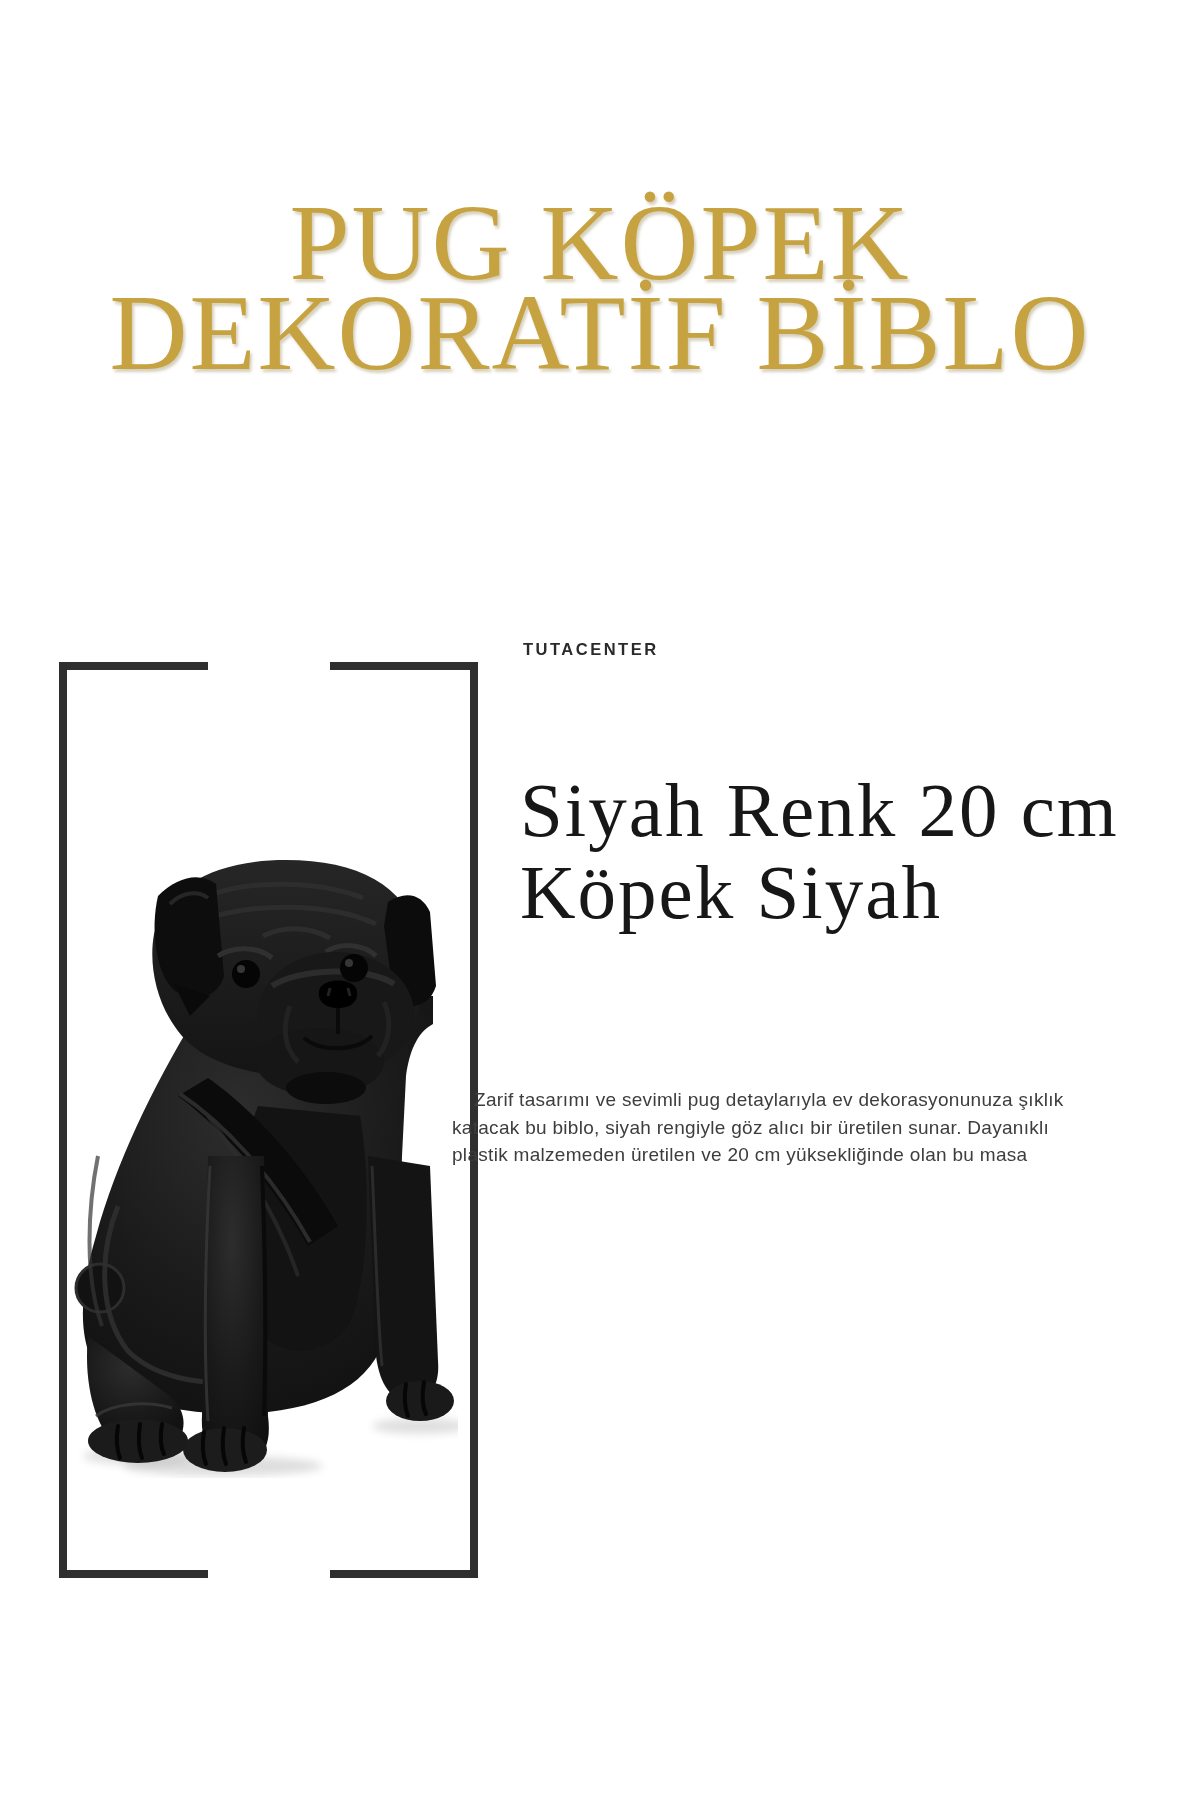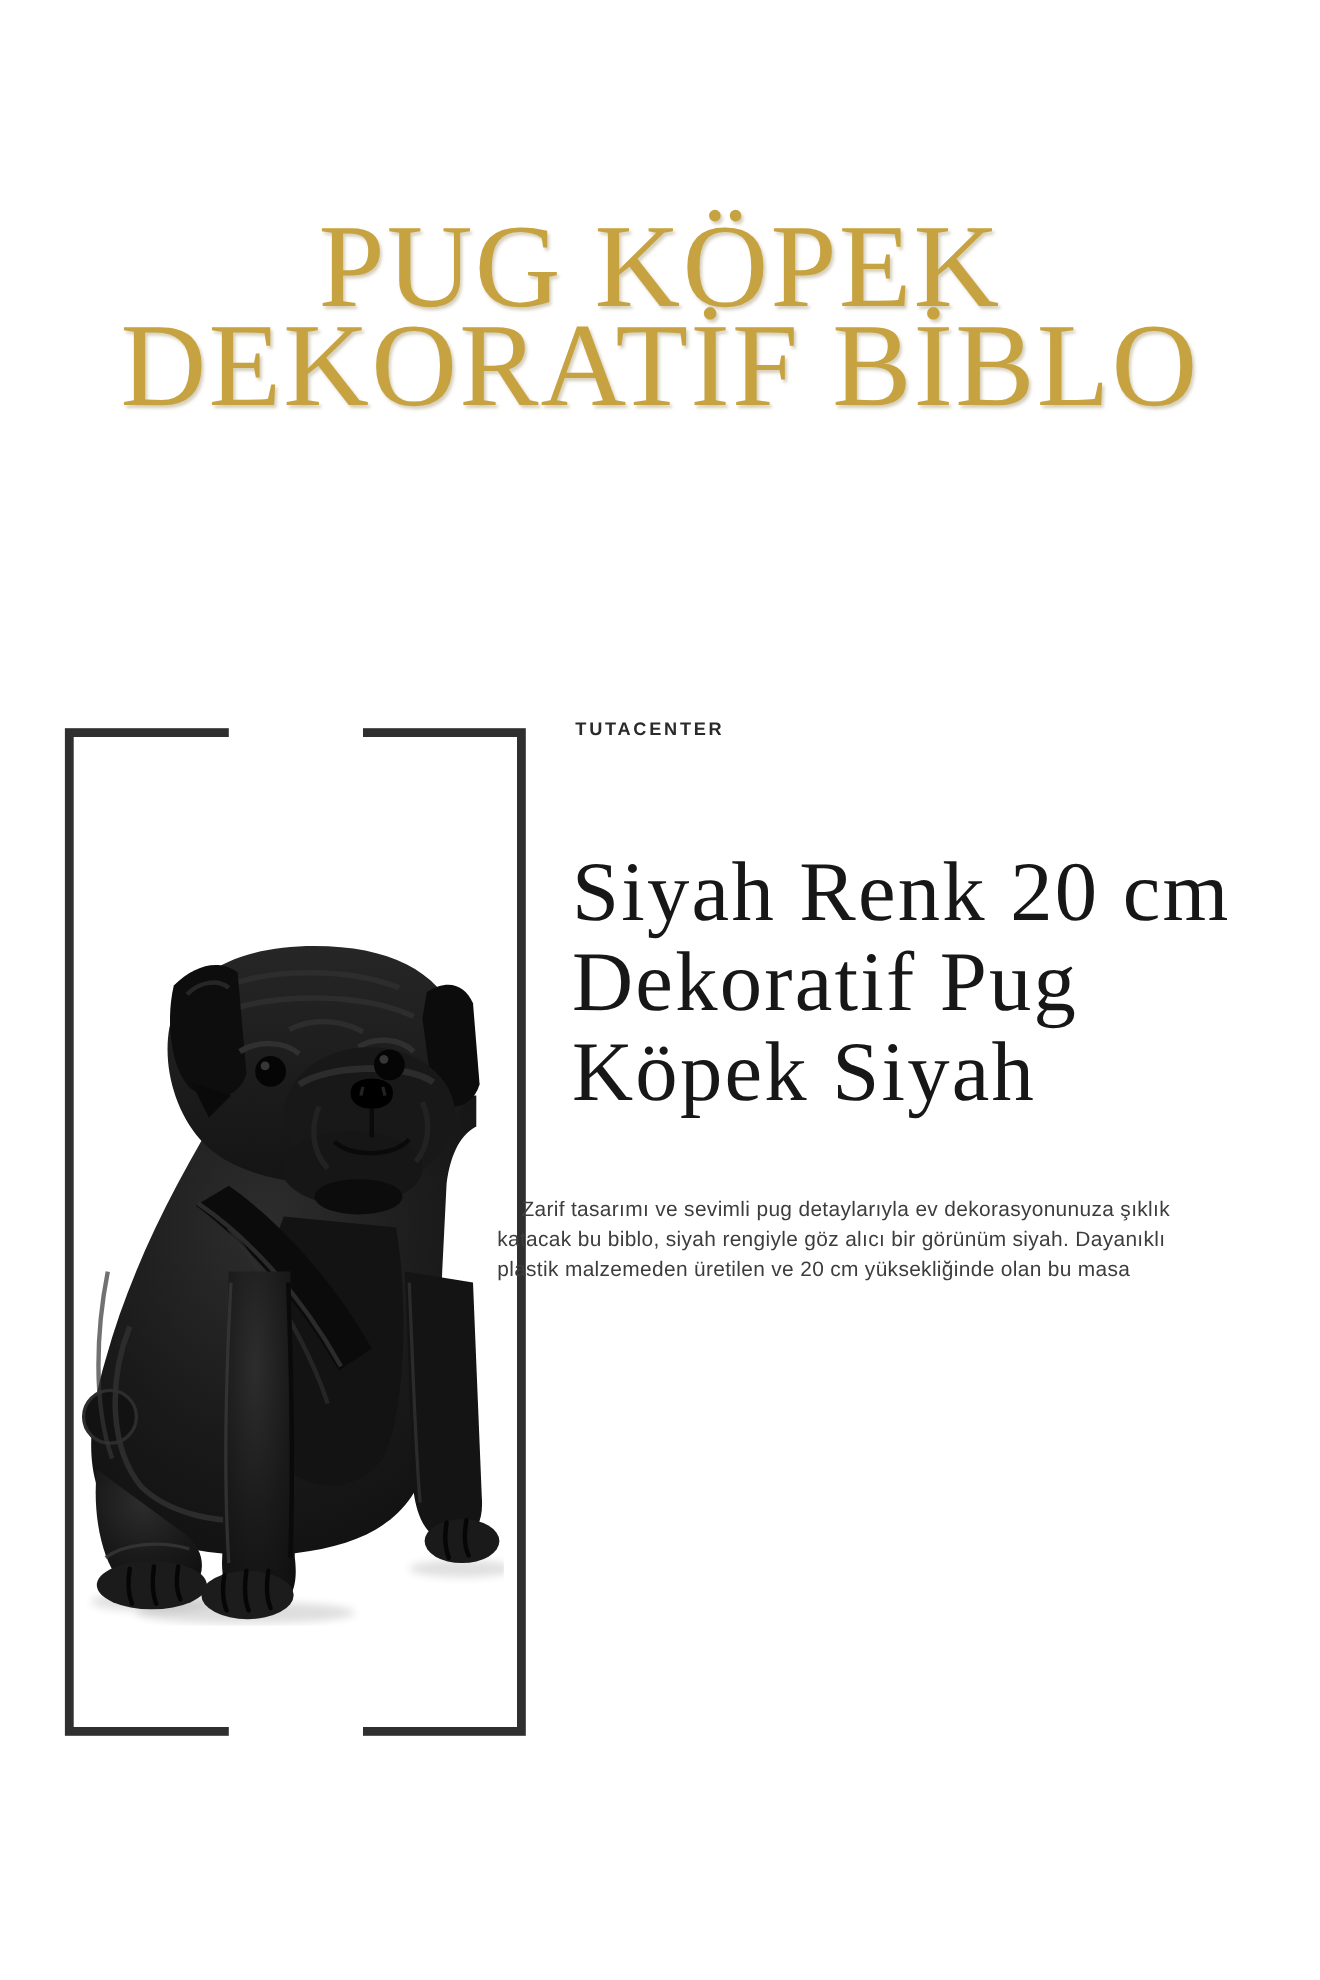--- a/index.html
+++ b/index.html
@@ -23,21 +23,21 @@
     position:absolute;left:59px;top:662px;width:419px;height:916px;
     box-sizing:border-box;border:8px solid var(--frame,#2f2f2f);
   }
   .frame-gap{
     position:absolute;left:208px;top:650px;width:122px;height:940px;
     background:var(--background,#ffffff);
   }
   .dog{position:absolute;left:58px;top:856px;width:400px;height:622px;}
   
   .brand{
-    position:absolute;left:523px;top:654px;
+    position:absolute;left:523px;top:640px;
     font-weight:700;font-size:16.5px;letter-spacing:2.5px;
     color:#2a2a2a;white-space:nowrap;
   }
   .heading{
     position:absolute;left:520px;top:756px;
     font-family:"Liberation Serif","DejaVu Serif",serif;
     font-weight:400;font-size:77px;line-height:82px;letter-spacing:2px;
     color:var(--heading-text,#171717);
     margin-top:13px;
   }
@@ -137,23 +137,22 @@
     <path d="M272,132 L270,140 M290,132 L292,140" stroke="#222" stroke-width="3" fill="none"></path>
     <path d="M280,152 L280,178" stroke="#0a0a0a" stroke-width="4"></path>
     <path d="M246,182 C262,196 298,196 314,180" stroke="#0a0a0a" stroke-width="4" fill="none"></path>
     <path d="M232,150 C224,170 226,192 240,206 M326,146 C334,164 332,186 320,200" stroke="#222" stroke-width="5" fill="none"></path>
   </svg>
 
   <div class="brand">TUTACENTER</div>
 
   <div class="heading">
     <div>Siyah Renk 20 cm</div>
-    <div>Dekoratif Pug</div>
     <div>Köpek Siyah</div>
   </div>
 
   <div class="desc">
     <div class="first">Zarif tasarımı ve sevimli pug detaylarıyla ev dekorasyonunuza şıklık</div>
-    <div>katacak bu biblo, siyah rengiyle göz alıcı bir görünüm siyah. Dayanıklı</div>
+    <div>katacak bu biblo, siyah rengiyle göz alıcı bir üretilen sunar. Dayanıklı</div>
     <div>plastik malzemeden üretilen ve 20 cm yüksekliğinde olan bu masa</div>
   </div>
 
 </div>
 
 </body></html>

